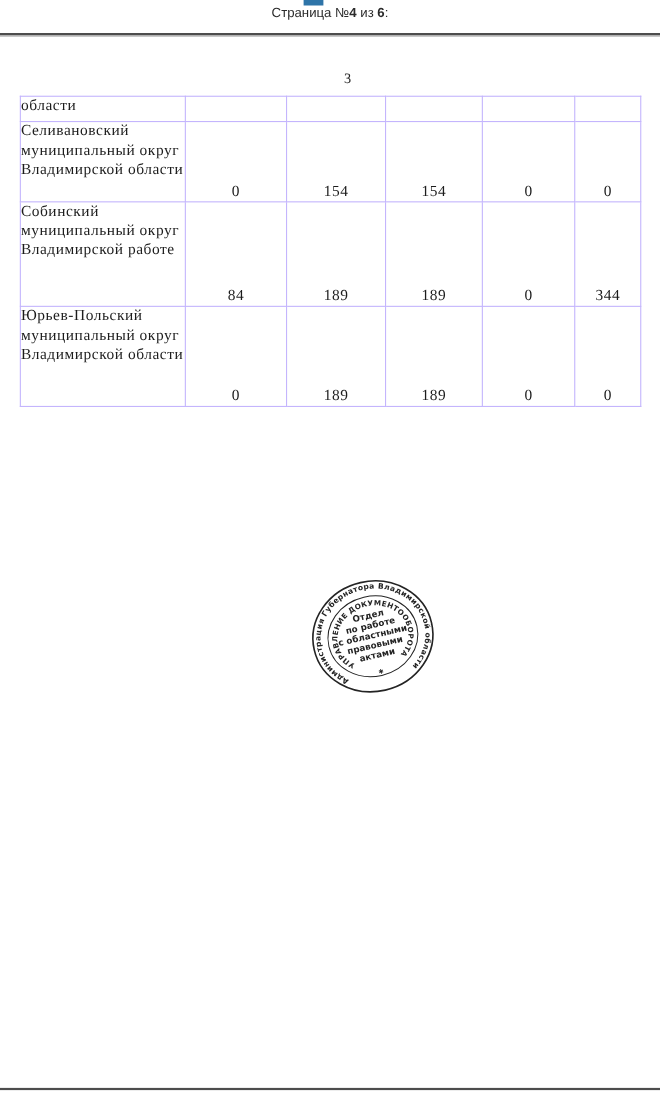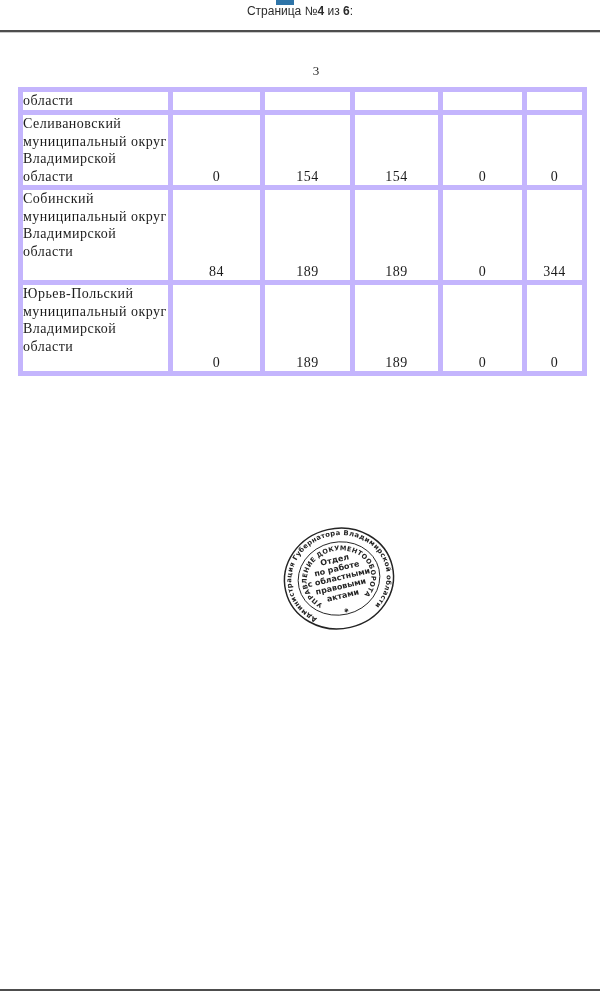--- a/index.html
+++ b/index.html
@@ -9,21 +9,21 @@
           font-family:"Liberation Sans",sans-serif;font-size:12px;color:#2b2b2b;}
   .topbar b{font-weight:bold;}
   .chip{position:absolute;left:276px;top:0;width:18px;height:5px;background:#2e74a8;}
   .divider{position:absolute;left:0;width:600px;height:2px;background:#4d4d4d;}
   .divider.top{top:30px;border-bottom:1px solid #c9c9c9;}
   .divider.bottom{top:989px;}
   .pagenum{position:absolute;top:63px;left:0;width:600px;box-sizing:border-box;padding-left:32px;
            text-align:center;font-size:13px;color:#1f1f1f;}
   table.doc{position:absolute;left:18px;top:87px;width:564px;border-collapse:collapse;
             table-layout:fixed;font-size:14px;color:#1c1c1c;letter-spacing:0.5px;}
-  table.doc td{border:5px solid #c4b5fd;padding:0;overflow:hidden;margin-top:26px;}
+  table.doc td{border:1px solid #c4b5fd;padding:0;overflow:hidden;margin-top:26px;}
   td.name{vertical-align:top;padding:1px 2px 2px 5px;line-height:17.5px;word-wrap:break-word;}
   td.val{vertical-align:bottom;text-align:center;padding-bottom:2px;line-height:16px;}
   tr.short td.name{vertical-align:bottom;padding-bottom:2px;}
   .stamp{position:absolute;left:282px;top:526px;transform:rotate(-13deg);}
   .stamp text{fill:#242424;font-family:"DejaVu Sans",sans-serif;font-weight:bold;}
 </style>
 </head>
 <body>
 
 <div class="canvas">
@@ -58,21 +58,21 @@
       </tr>
       <tr style="height:73px">
         <td class="name">Селивановский муниципальный округ Владимирской области</td>
         <td class="val">0</td>
         <td class="val">154</td>
         <td class="val">154</td>
         <td class="val">0</td>
         <td class="val">0</td>
       </tr>
       <tr style="height:95px">
-        <td class="name">Собинский муниципальный округ Владимирской области</td>
+        <td class="name">Собинский муниципальный округ Владимирской работе</td>
         <td class="val">84</td>
         <td class="val">189</td>
         <td class="val">189</td>
         <td class="val">0</td>
         <td class="val">344</td>
       </tr>
       <tr style="height:91px">
         <td class="name">Юрьев-Польский муниципальный округ Владимирской области</td>
         <td class="val">0</td>
         <td class="val">189</td>

